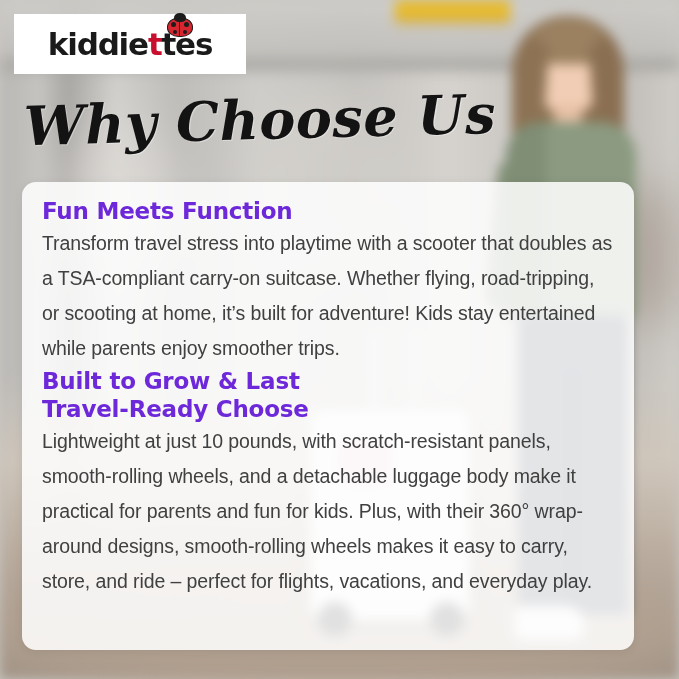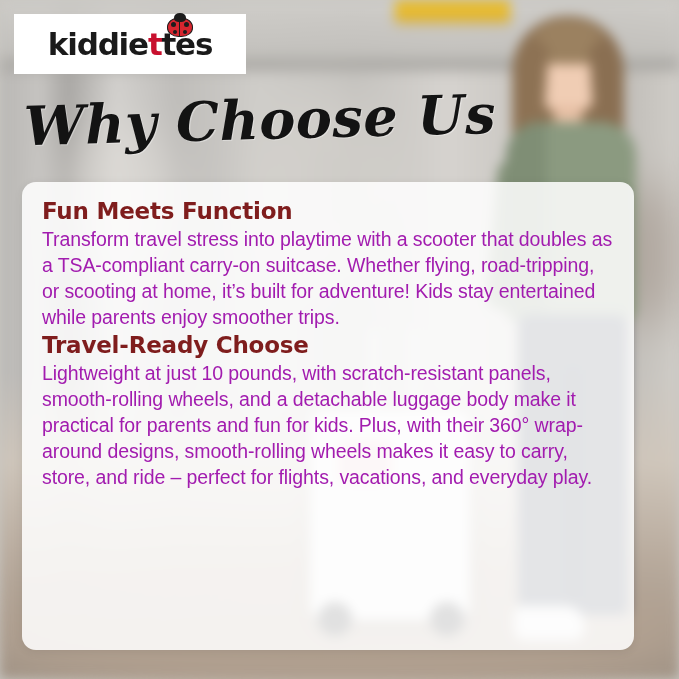--- a/index.html
+++ b/index.html
@@ -271,31 +271,31 @@
     position: absolute;
     left: 22px; top: 182px;
     width: 612px; height: 468px;
     background: rgba(255,255,255,0.86);
     border-radius: 14px;
     box-shadow: 0 2px 10px rgba(0,0,0,.08);
     padding: 16px 20px 10px 20px;
     box-sizing: border-box;
   }
   .sec-title {
-    color: #7f1d1d;
+    color: #6d28d9;
     font-family: "DejaVu Sans", sans-serif;
     font-weight: 700;
     font-size: 23px;
     margin: 0 0 2px 0;
     letter-spacing: -0.2px;
   }
   .sec-body {
-    color: #a21caf;
+    color: #404040;
     font-size: 19.5px;
-    line-height: 26px;
+    line-height: 35px;
     margin: 0 0 16px 0;
     letter-spacing: -0.1px;
   }
   .sec-body:last-child { margin-bottom: 0; }
   .section + .section { margin-top: 2px; }
 </style>
 </head>
 <body>
 
 <div class="canvas">
@@ -355,20 +355,21 @@
   <div class="headline">Why Choose Us</div>
 
   <div class="card">
 
     <div class="section">
       <h2 class="sec-title">Fun Meets Function</h2>
       <p class="sec-body">Transform travel stress into playtime with a scooter that doubles as a TSA-compliant carry-on suitcase. Whether flying, road-tripping, or scooting at home, it’s built for adventure! Kids stay entertained while parents enjoy smoother trips.</p>
     </div>
 
     <div class="section">
+      <h2 class="sec-title">Built to Grow &amp; Last</h2>
     </div>
 
     <div class="section">
       <h2 class="sec-title">Travel-Ready Choose</h2>
       <p class="sec-body">Lightweight at just 10 pounds, with scratch-resistant panels, smooth-rolling wheels, and a detachable luggage body make it practical for parents and fun for kids. Plus, with their 360° wrap-around designs, smooth-rolling wheels makes it easy to carry, store, and ride – perfect for flights, vacations, and everyday play.</p>
     </div>
 
   </div>
 </div>
 

